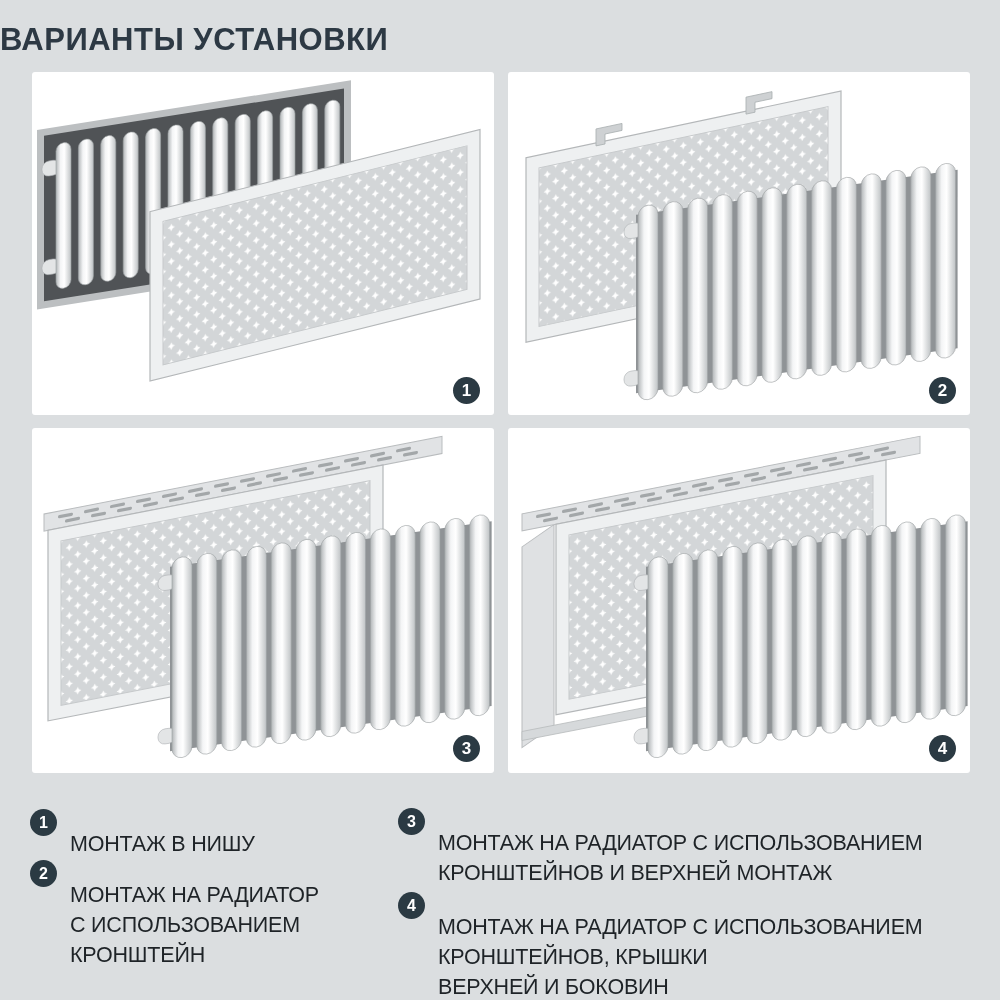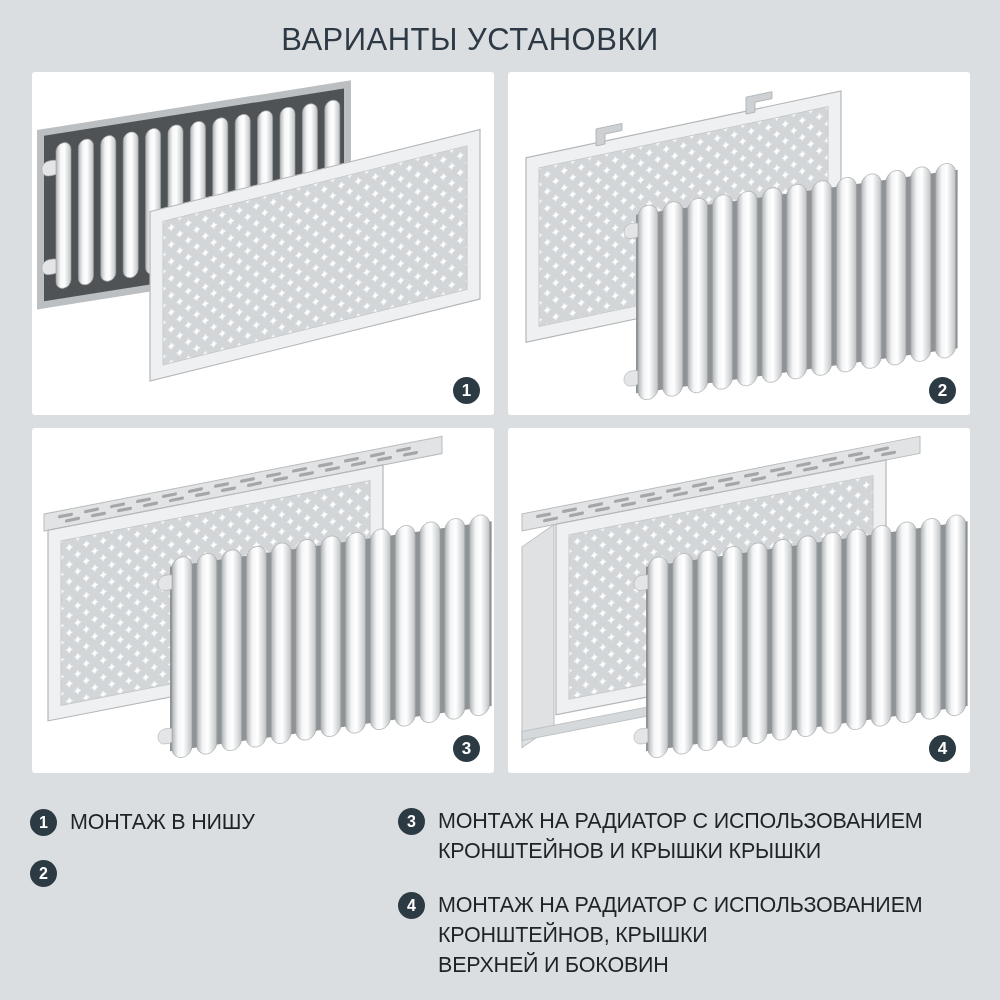--- a/index.html
+++ b/index.html
@@ -2,43 +2,43 @@
 <html><head>
 <meta charset="utf-8">
 <style>
   html,body{margin:0;padding:0;}
   body{
     width:1000px;height:1000px;position:relative;overflow:hidden;
     background:#dbdee0;
     font-family:"Liberation Sans", sans-serif;
   }
   .title{
-    position:absolute;top:22px;left:0;width:940px;text-align:center;
-    font-size:31px;font-weight:400;color:#2d3944;letter-spacing:.5px;
+    position:absolute;top:22px;left:0;width:940px;
+    font-size:31px;font-weight:700;color:#2d3944;letter-spacing:.5px;
   }
   .card{
     position:absolute;background:#ffffff;border-radius:3px;overflow:hidden;
   }
   #card1{left:32px;top:72px;width:462px;height:343px;}
   #card2{left:508px;top:72px;width:462px;height:343px;}
   #card3{left:32px;top:428px;width:462px;height:345px;}
   #card4{left:508px;top:428px;width:462px;height:345px;}
   .card svg{position:absolute;left:0;top:0;width:100%;height:100%;display:block;}
   .card-badge{
     position:absolute;right:14px;bottom:11px;width:27px;height:27px;border-radius:50%;
     background:#2b3a43;color:#ffffff;font-size:17px;font-weight:700;
     display:flex;align-items:center;justify-content:center;
   }
   .legend-item{position:absolute;display:flex;align-items:flex-start;}
   .legend-badge{
     flex:0 0 auto;width:27px;height:27px;border-radius:50%;background:#2b3a43;
     color:#fff;font-size:16px;font-weight:700;margin-right:13px;margin-top:2px;
     display:flex;align-items:center;justify-content:center;
   }
-  .legend-text{font-size:21.5px;line-height:30px;color:#1e2327;letter-spacing:-0.2px;}
+  .legend-text{font-size:21.5px;line-height:30px;color:#1e2327;letter-spacing:-0.2px;margin-top:22px;}
   .legend-text span{display:block;white-space:nowrap;}
   #legend1{left:30px;top:807px;}
   #legend2{left:30px;top:858px;}
   #legend3{left:398px;top:806px;}
   #legend4{left:398px;top:890px;}
 </style>
 </head>
 <body>
 
 <div class="page">
@@ -295,27 +295,32 @@
 
   <div class="legend-item" id="legend1">
     <div class="legend-badge">1</div>
     <div class="legend-text">
       <span>МОНТАЖ В НИШУ</span>
     </div>
   </div>
 
   <div class="legend-item" id="legend2">
     <div class="legend-badge">2</div>
+    <div class="legend-text">
+      <span>МОНТАЖ НА РАДИАТОР</span>
+      <span>С ИСПОЛЬЗОВАНИЕМ</span>
+      <span>КРОНШТЕЙН</span>
+    </div>
   </div>
 
   <div class="legend-item" id="legend3">
     <div class="legend-badge">3</div>
     <div class="legend-text">
       <span>МОНТАЖ НА РАДИАТОР С ИСПОЛЬЗОВАНИЕМ</span>
-      <span>КРОНШТЕЙНОВ И КРЫШКИ КРЫШКИ</span>
+      <span>КРОНШТЕЙНОВ И ВЕРХНЕЙ МОНТАЖ</span>
     </div>
   </div>
 
   <div class="legend-item" id="legend4">
     <div class="legend-badge">4</div>
     <div class="legend-text">
       <span>МОНТАЖ НА РАДИАТОР С ИСПОЛЬЗОВАНИЕМ</span>
       <span>КРОНШТЕЙНОВ, КРЫШКИ</span>
       <span>ВЕРХНЕЙ И БОКОВИН</span>
     </div>

